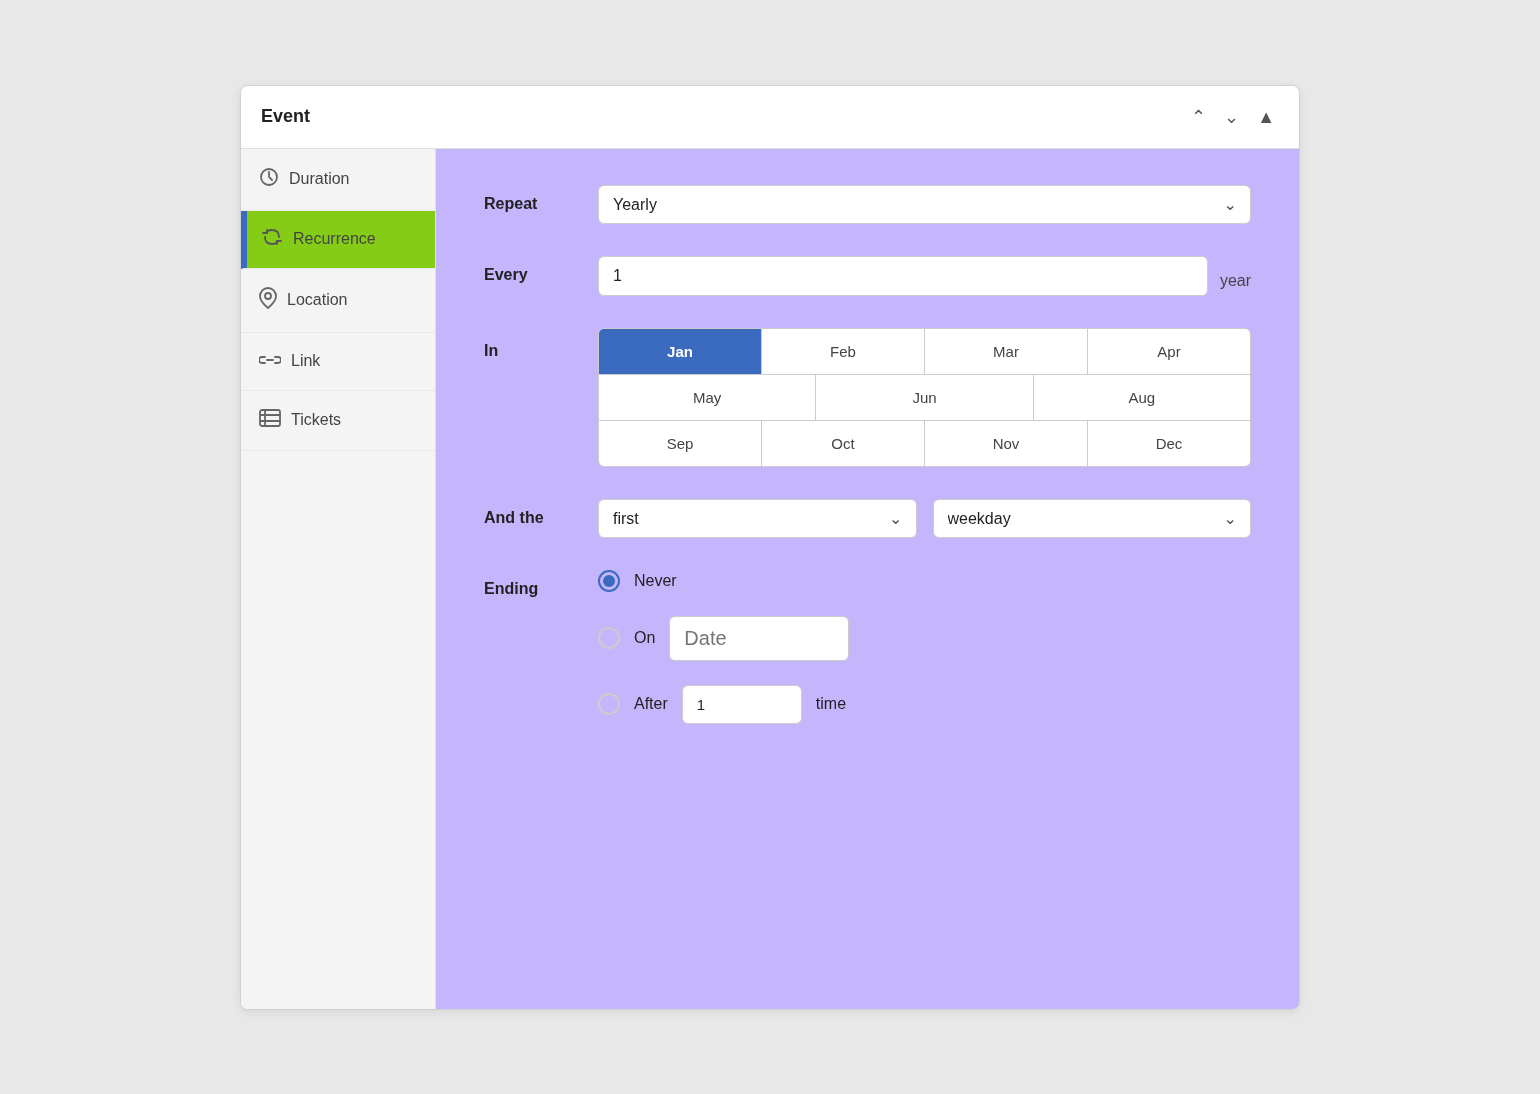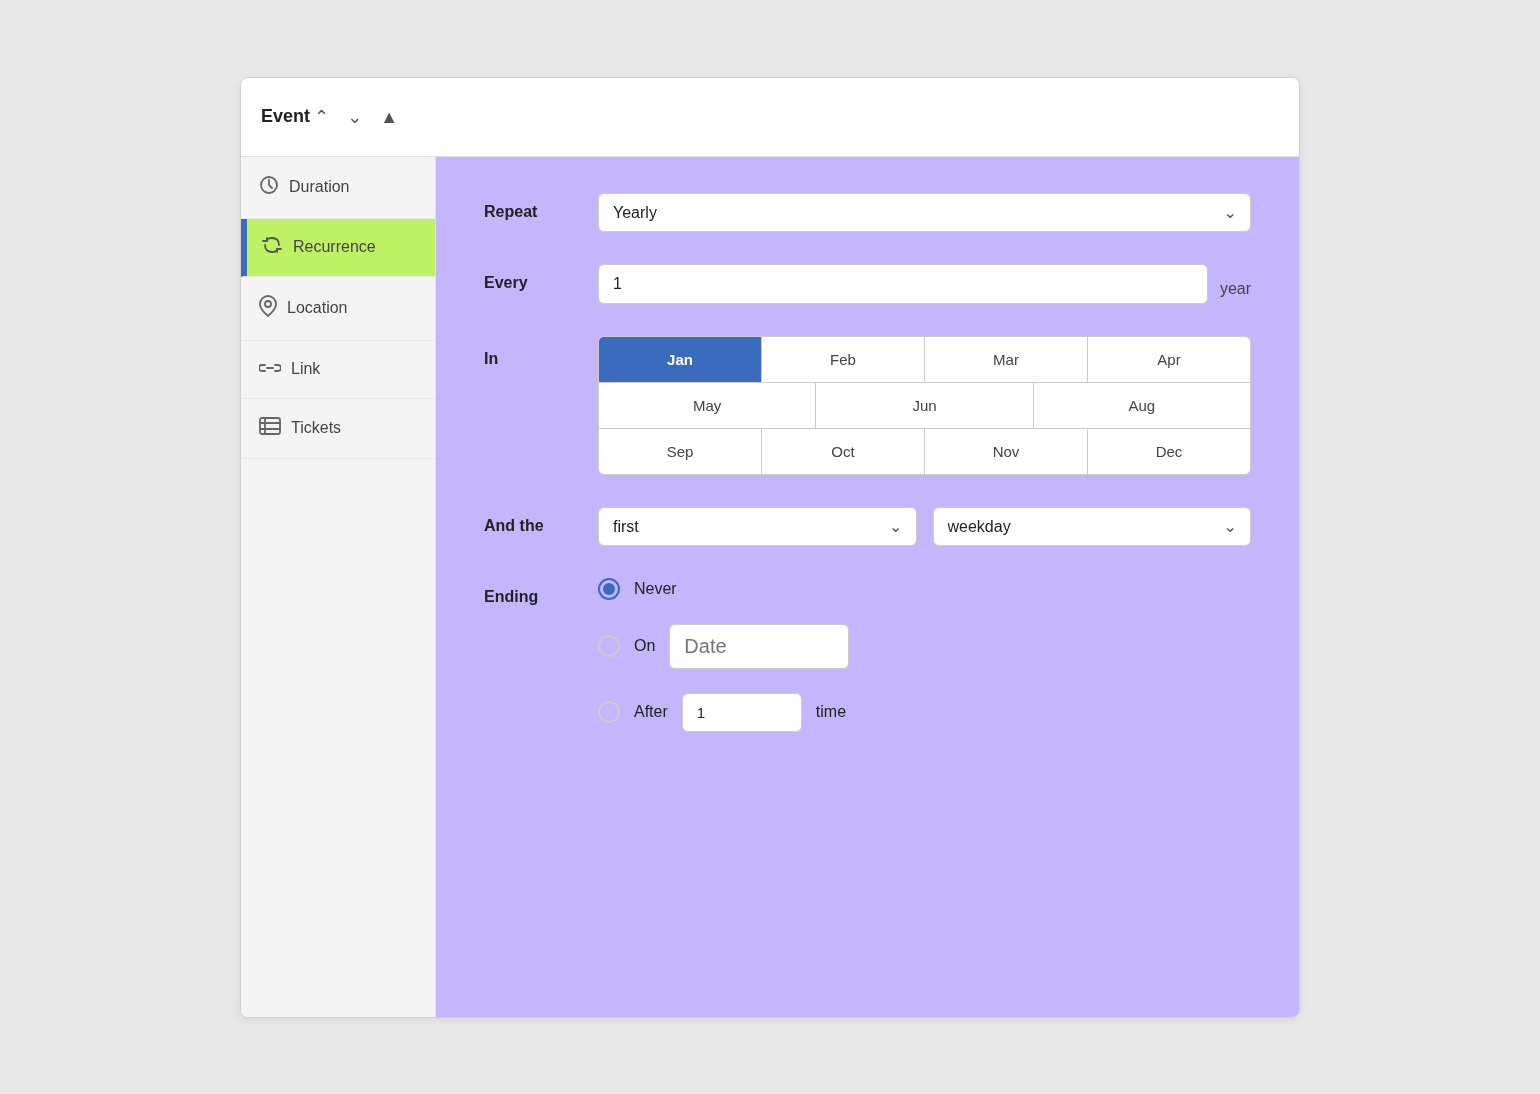--- a/index.html
+++ b/index.html
@@ -16,21 +16,22 @@
       background: #fff;
       border: 1px solid #d0d0d0;
       border-radius: 8px;
       width: 1060px;
       overflow: hidden;
       box-shadow: 0 2px 8px rgba(0,0,0,0.08);
     }
     .panel-header {
       display: flex;
       align-items: center;
-      padding: 28px 20px;
+      justify-content: space-between;
+      padding: 20px 20px;
       border-bottom: 1px solid #e0e0e0;
       background: #fff;
     }
     .panel-title {
       font-size: 18px;
       font-weight: 600;
       color: #222;
     }
     .panel-controls {
       display: flex;
@@ -61,21 +62,21 @@
       align-items: center;
       gap: 10px;
       padding: 18px 18px;
       cursor: pointer;
       color: #444;
       font-size: 16px;
       border-bottom: 1px solid #e8e8e8;
       position: relative;
     }
     .sidebar-item.active {
-      background: #bef264;
+      background: #84cc16;
       border-left: 3px solid #3b6bbf;
       gap: 11px;
     }
     .sidebar-item.active::before {
       content: '';
       position: absolute;
       left: 0;
       top: 0;
       bottom: 0;
       width: 3px;

